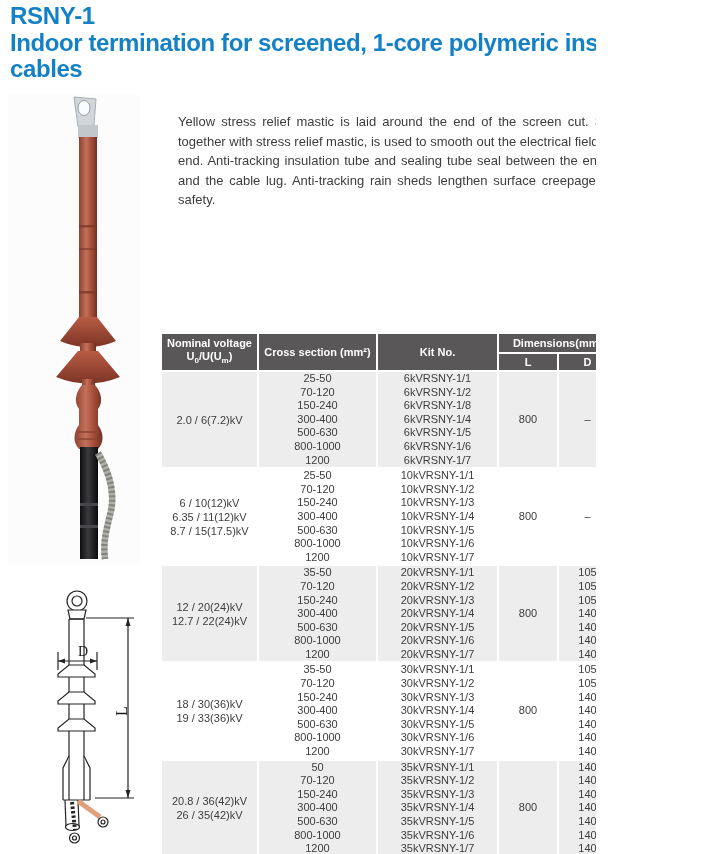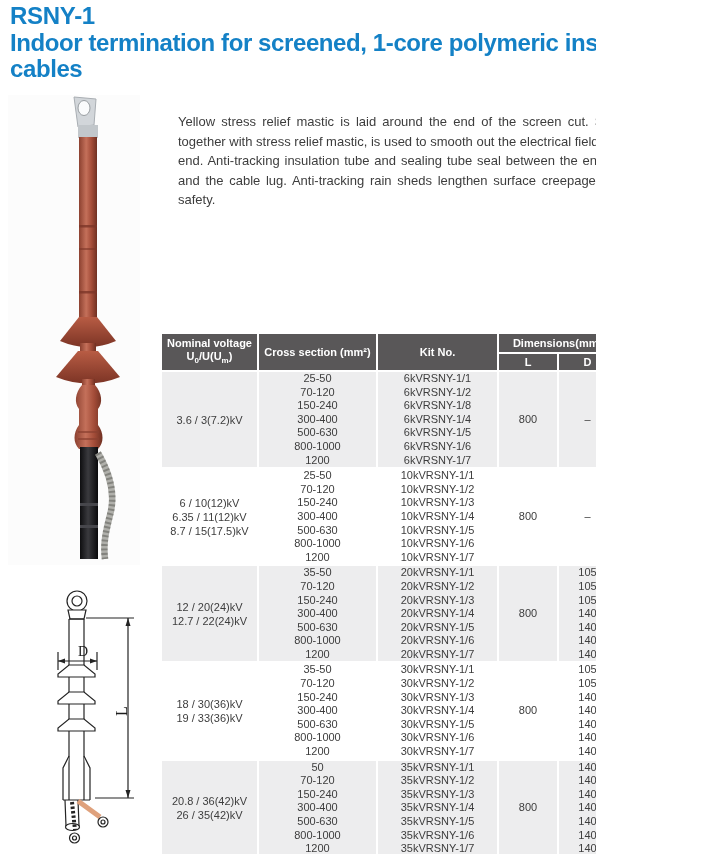--- a/index.html
+++ b/index.html
@@ -198,21 +198,21 @@
         </th>
       </tr>
       <tr>
         <th>L</th>
         <th>D</th>
       </tr>
     </thead>
     <tbody>
         <tr class="shaded group-start">
           <td class="col-voltage" rowspan="7">
-            <div>3.6 / 3(7.2)kV</div>
+            <div>2.0 / 6(7.2)kV</div>
           </td>
           <td class="col-cross">25-50</td>
           <td class="col-kit">6kVRSNY-1/1</td>
           <td class="col-l" rowspan="7">800</td>
           <td class="col-d" rowspan="7">–</td>
           <td class="col-sheds" rowspan="7">0</td>
         </tr>
         <tr class="shaded">
           <td class="col-cross">70-120</td>
           <td class="col-kit">6kVRSNY-1/2</td>

